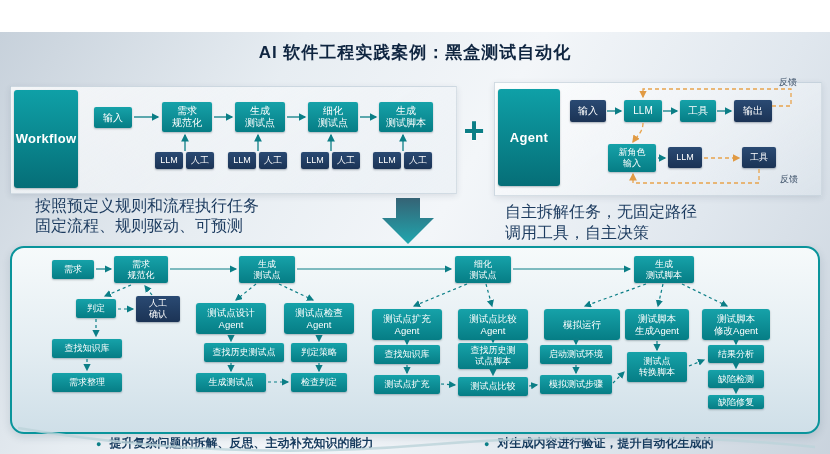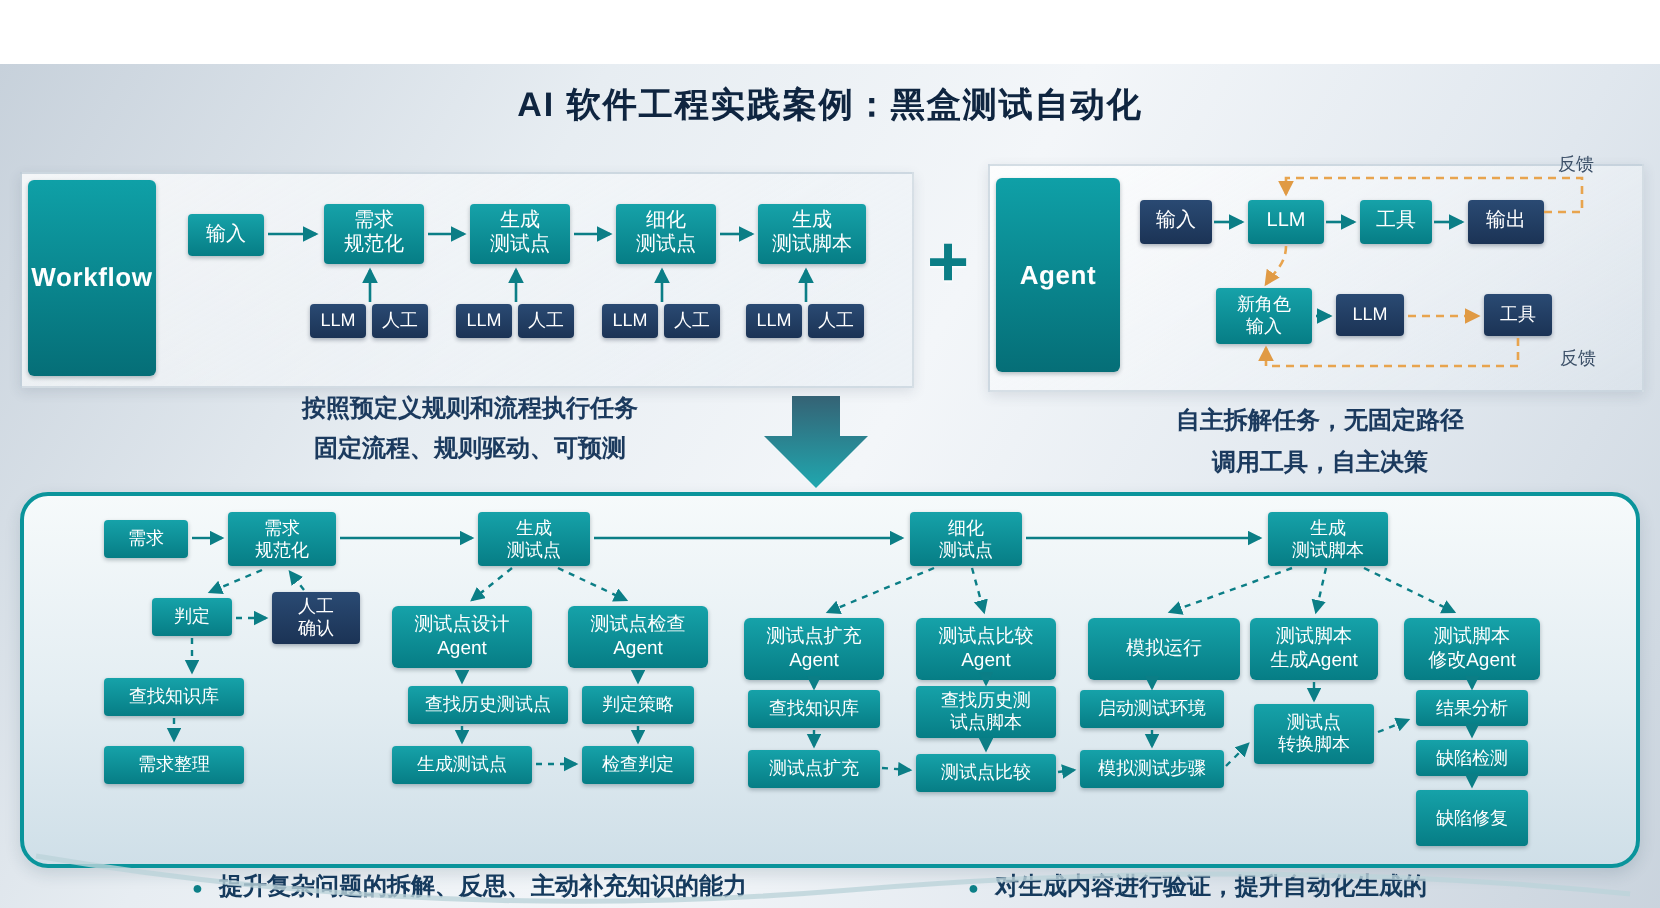--- a/index.html
+++ b/index.html
@@ -28,21 +28,21 @@
     position:absolute;display:flex;align-items:center;justify-content:center;
     text-align:center;color:#fff;white-space:pre-line;border-radius:2px;
     font-size:10px;line-height:1.18;
   }
   .teal{background:linear-gradient(180deg,#16a2a9,#067d85);box-shadow:0 1px 2px rgba(0,30,40,.28);}
   .navy{background:linear-gradient(180deg,#2a4a73,#1b3355);box-shadow:0 1px 2px rgba(0,20,40,.32);}
   .side{font-size:13px;font-weight:bold;letter-spacing:.3px;border-radius:3px;
         background:linear-gradient(180deg,#0fa0a7,#056e77);}
   .hdr{font-size:9.5px;border-radius:3px;}
   .sm{font-size:9px;}
-  .desc{position:absolute;text-align:center;font-size:12px;font-weight:700;color:#1b3a5e;}
+  .desc{position:absolute;text-align:left;font-size:16px;font-weight:400;color:#1b3a5e;}
   .plus{position:absolute;display:flex;align-items:center;justify-content:center;
         font-size:36px;font-weight:bold;color:#0b7e86;text-shadow:0 1px 1px rgba(255,255,255,.8);}
   .fb{position:absolute;font-size:9px;color:#3c5068;}
   .bullet{position:absolute;display:flex;gap:8px;font-size:12px;font-weight:bold;
           color:#153a5d;line-height:1.55;}
   .bdot{color:#0c7f87;font-size:9px;padding-top:4px;flex:0 0 auto;}
   svg.overlay{position:absolute;left:0;top:0;width:830px;height:454px;pointer-events:none;}
 </style>
 </head>
 <body>
@@ -132,21 +132,21 @@
   <div class="bx teal sm" style="left:374px;top:343px;width:66px;height:19px">测试点扩充</div>
   <div class="bx teal sm" style="left:458px;top:311px;width:70px;height:26px">查找历史测
 试点脚本</div>
   <div class="bx teal sm" style="left:458px;top:345px;width:70px;height:19px">测试点比较</div>
   <div class="bx teal sm" style="left:540px;top:313px;width:72px;height:19px">启动测试环境</div>
   <div class="bx teal sm" style="left:540px;top:343px;width:72px;height:19px">模拟测试步骤</div>
   <div class="bx teal sm" style="left:627px;top:320px;width:60px;height:30px">测试点
 转换脚本</div>
   <div class="bx teal sm" style="left:708px;top:313px;width:56px;height:18px">结果分析</div>
   <div class="bx teal sm" style="left:708px;top:338px;width:56px;height:18px">缺陷检测</div>
-  <div class="bx teal sm" style="left:708px;top:363px;width:56px;height:28px">缺陷修复</div>
+  <div class="bx teal sm" style="left:708px;top:363px;width:56px;height:14px">缺陷修复</div>
 
   <div class="bullet" style="left:96px;top:402px;width:292px">
     <span class="bdot">●</span>
     <span>提升复杂问题的拆解、反思、主动补充知识的能力</span>
   </div>
   <div class="bullet" style="left:484px;top:402px;width:240px">
     <span class="bdot">●</span>
     <span>对生成内容进行验证，提升自动化生成的准确率</span>
   </div>
 

